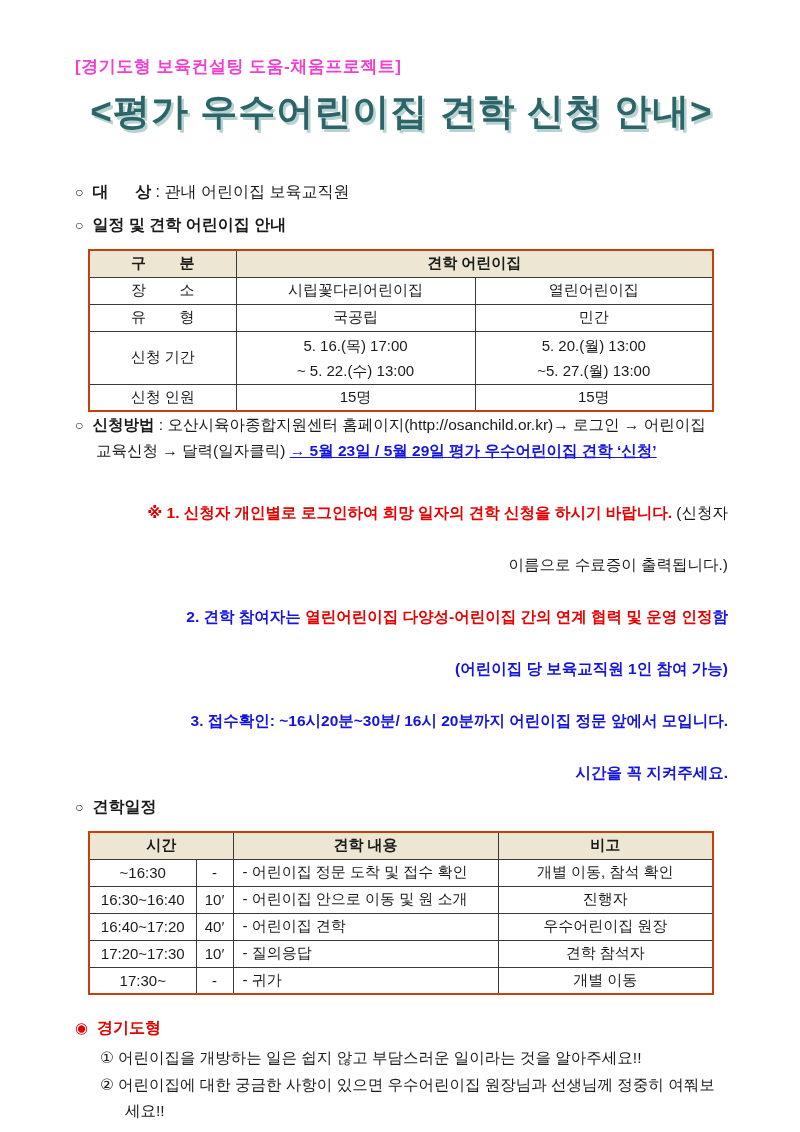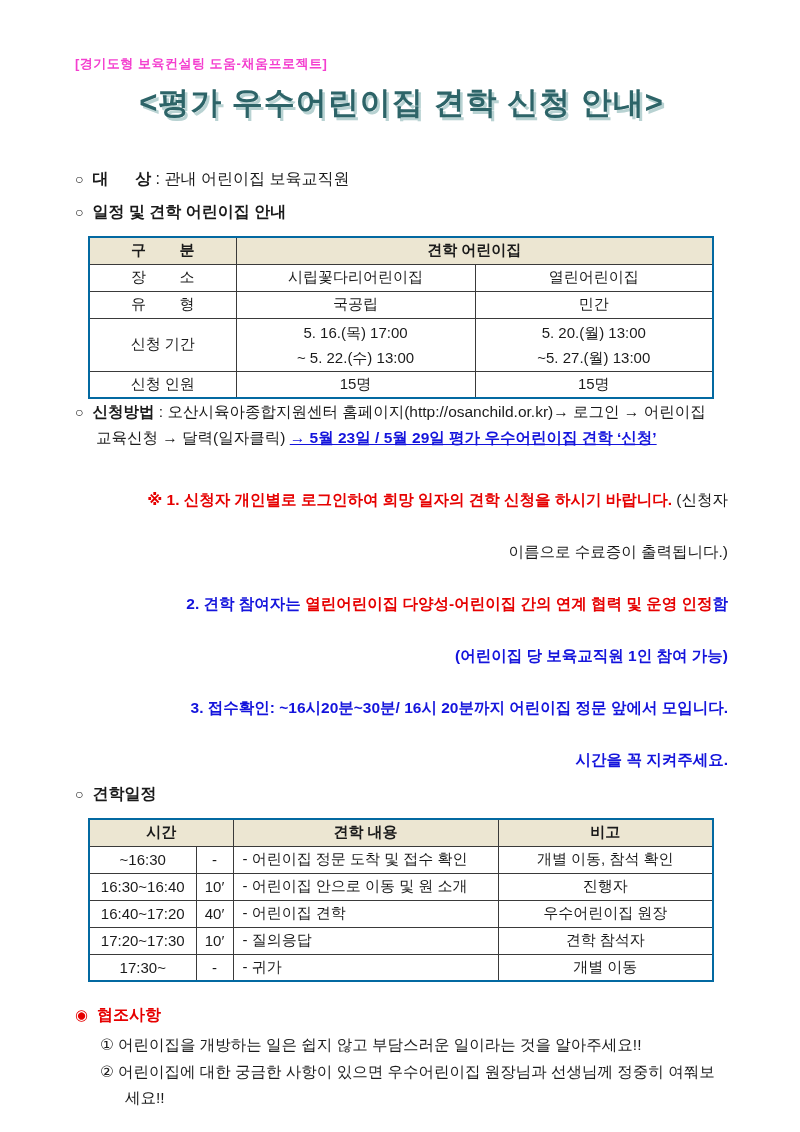--- a/index.html
+++ b/index.html
@@ -7,45 +7,45 @@
   body {
     width:800px; height:1132px;
     font-family:"Liberation Sans","DejaVu Sans",sans-serif;
     color:#1a1a1a;
     position:relative;
     overflow:hidden;
   }
   .page { width:800px; height:1132px; padding:55px 72px 0 75px; }
 
   .subtitle {
-    color:#f43ecf; font-weight:bold; font-size:13px; letter-spacing:0.5px;
+    color:#f43ecf; font-weight:bold; font-size:17px; letter-spacing:0.5px;
   }
   .title {
     margin-top:9px; text-align:center;
-    font-size:31px; font-weight:bold; color:#2d6468; letter-spacing:1px;
+    font-size:37px; font-weight:bold; color:#2d6468; letter-spacing:1px;
     text-shadow:2.5px 2.5px 0 #b8d2d2;
   }
 
   .bullet-line { display:flex; align-items:baseline; font-size:16px; }
   .bullet-line .bullet { font-size:14px; margin-right:9px; color:#222; font-weight:normal; }
   .bullet-line .lbl { font-weight:bold; white-space:pre; }
   .bullet-line .sep { font-weight:normal; white-space:pre; }
   .bullet-line .val { font-weight:normal;margin-top:18px; }
 
   .line-target { margin-top:27px; }
   .line-schedule { margin-top:12px; }
   .line-itinerary { margin-top:11px; }
 
   
   table {
     border-collapse:collapse; margin-left:13px; margin-top:13px;
     width:624px; table-layout:fixed; font-size:15px;
   }
   td { border:1px solid #3a3a3a; text-align:center; vertical-align:middle; height:27px; padding:0 4px; }
-  table { border:2px solid #0369a1; }
+  table { border:2px solid #c2410c; }
   .thead td { background:#ece6d2; font-weight:bold; }
   .lblcell { white-space:pre; }
   .two-line { line-height:25px; }
   .content-cell { text-align:left; padding-left:9px; }
 
   
   .apply { font-size:15.5px; line-height:25px; }
   .apply .cont { padding-left:21px; }
   .blue { color:#1414dc; font-weight:bold; }
   .blue-link { color:#1414dc; font-weight:bold; text-decoration:underline; }
@@ -196,21 +196,21 @@
       <td>17:30~</td>
       <td>-</td>
       <td class="content-cell">- 귀가</td>
       <td>개별 이동</td>
     </tr>
   </tbody>
     </table>
 
   <div class="coop-head">
     <span class="bullet">◉</span>
-    <span class="lbl">협조사항</span>
+    <span class="lbl">경기도형</span>
   </div>
 
   <div class="coop-list">
     <div class="coop-item">
       <span class="num">①</span><span>어린이집을 개방하는 일은 쉽지 않고 부담스러운 일이라는 것을 알아주세요!!</span>
     </div>
     <div class="coop-item">
       <span class="num">②</span><span>어린이집에 대한 궁금한 사항이 있으면 우수어린이집 원장님과 선생님께 정중히 여쭤보세요!!</span>
     </div>
 

